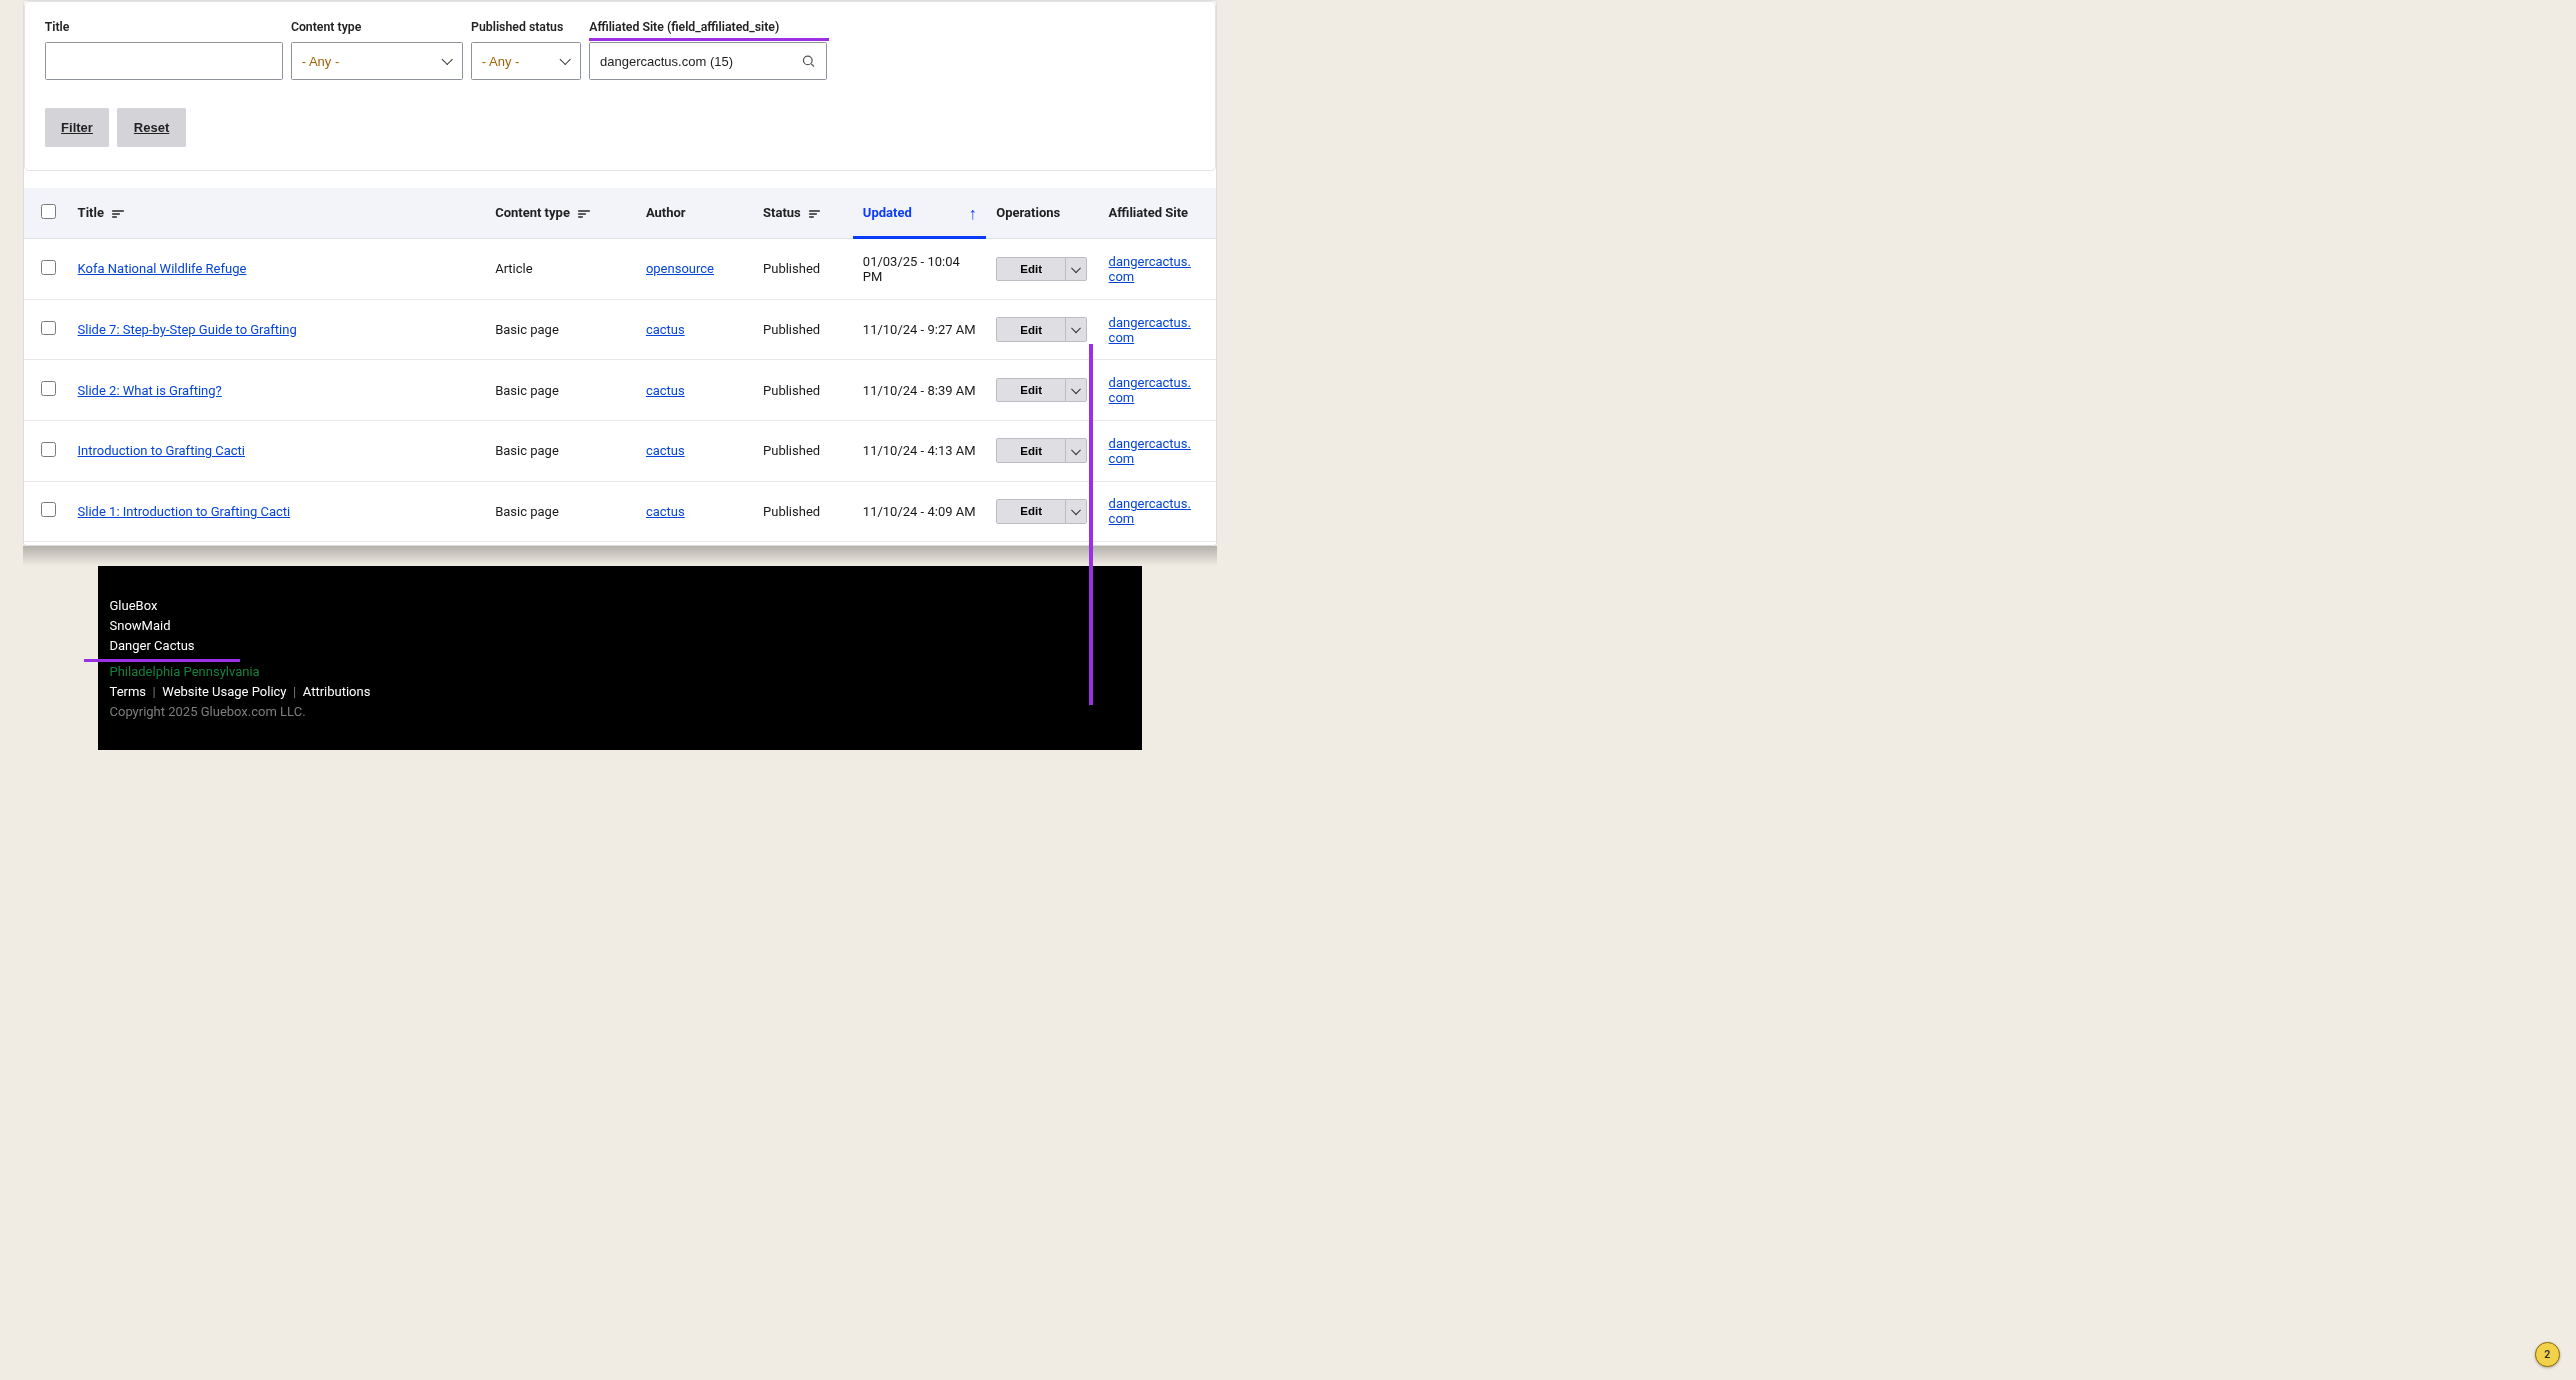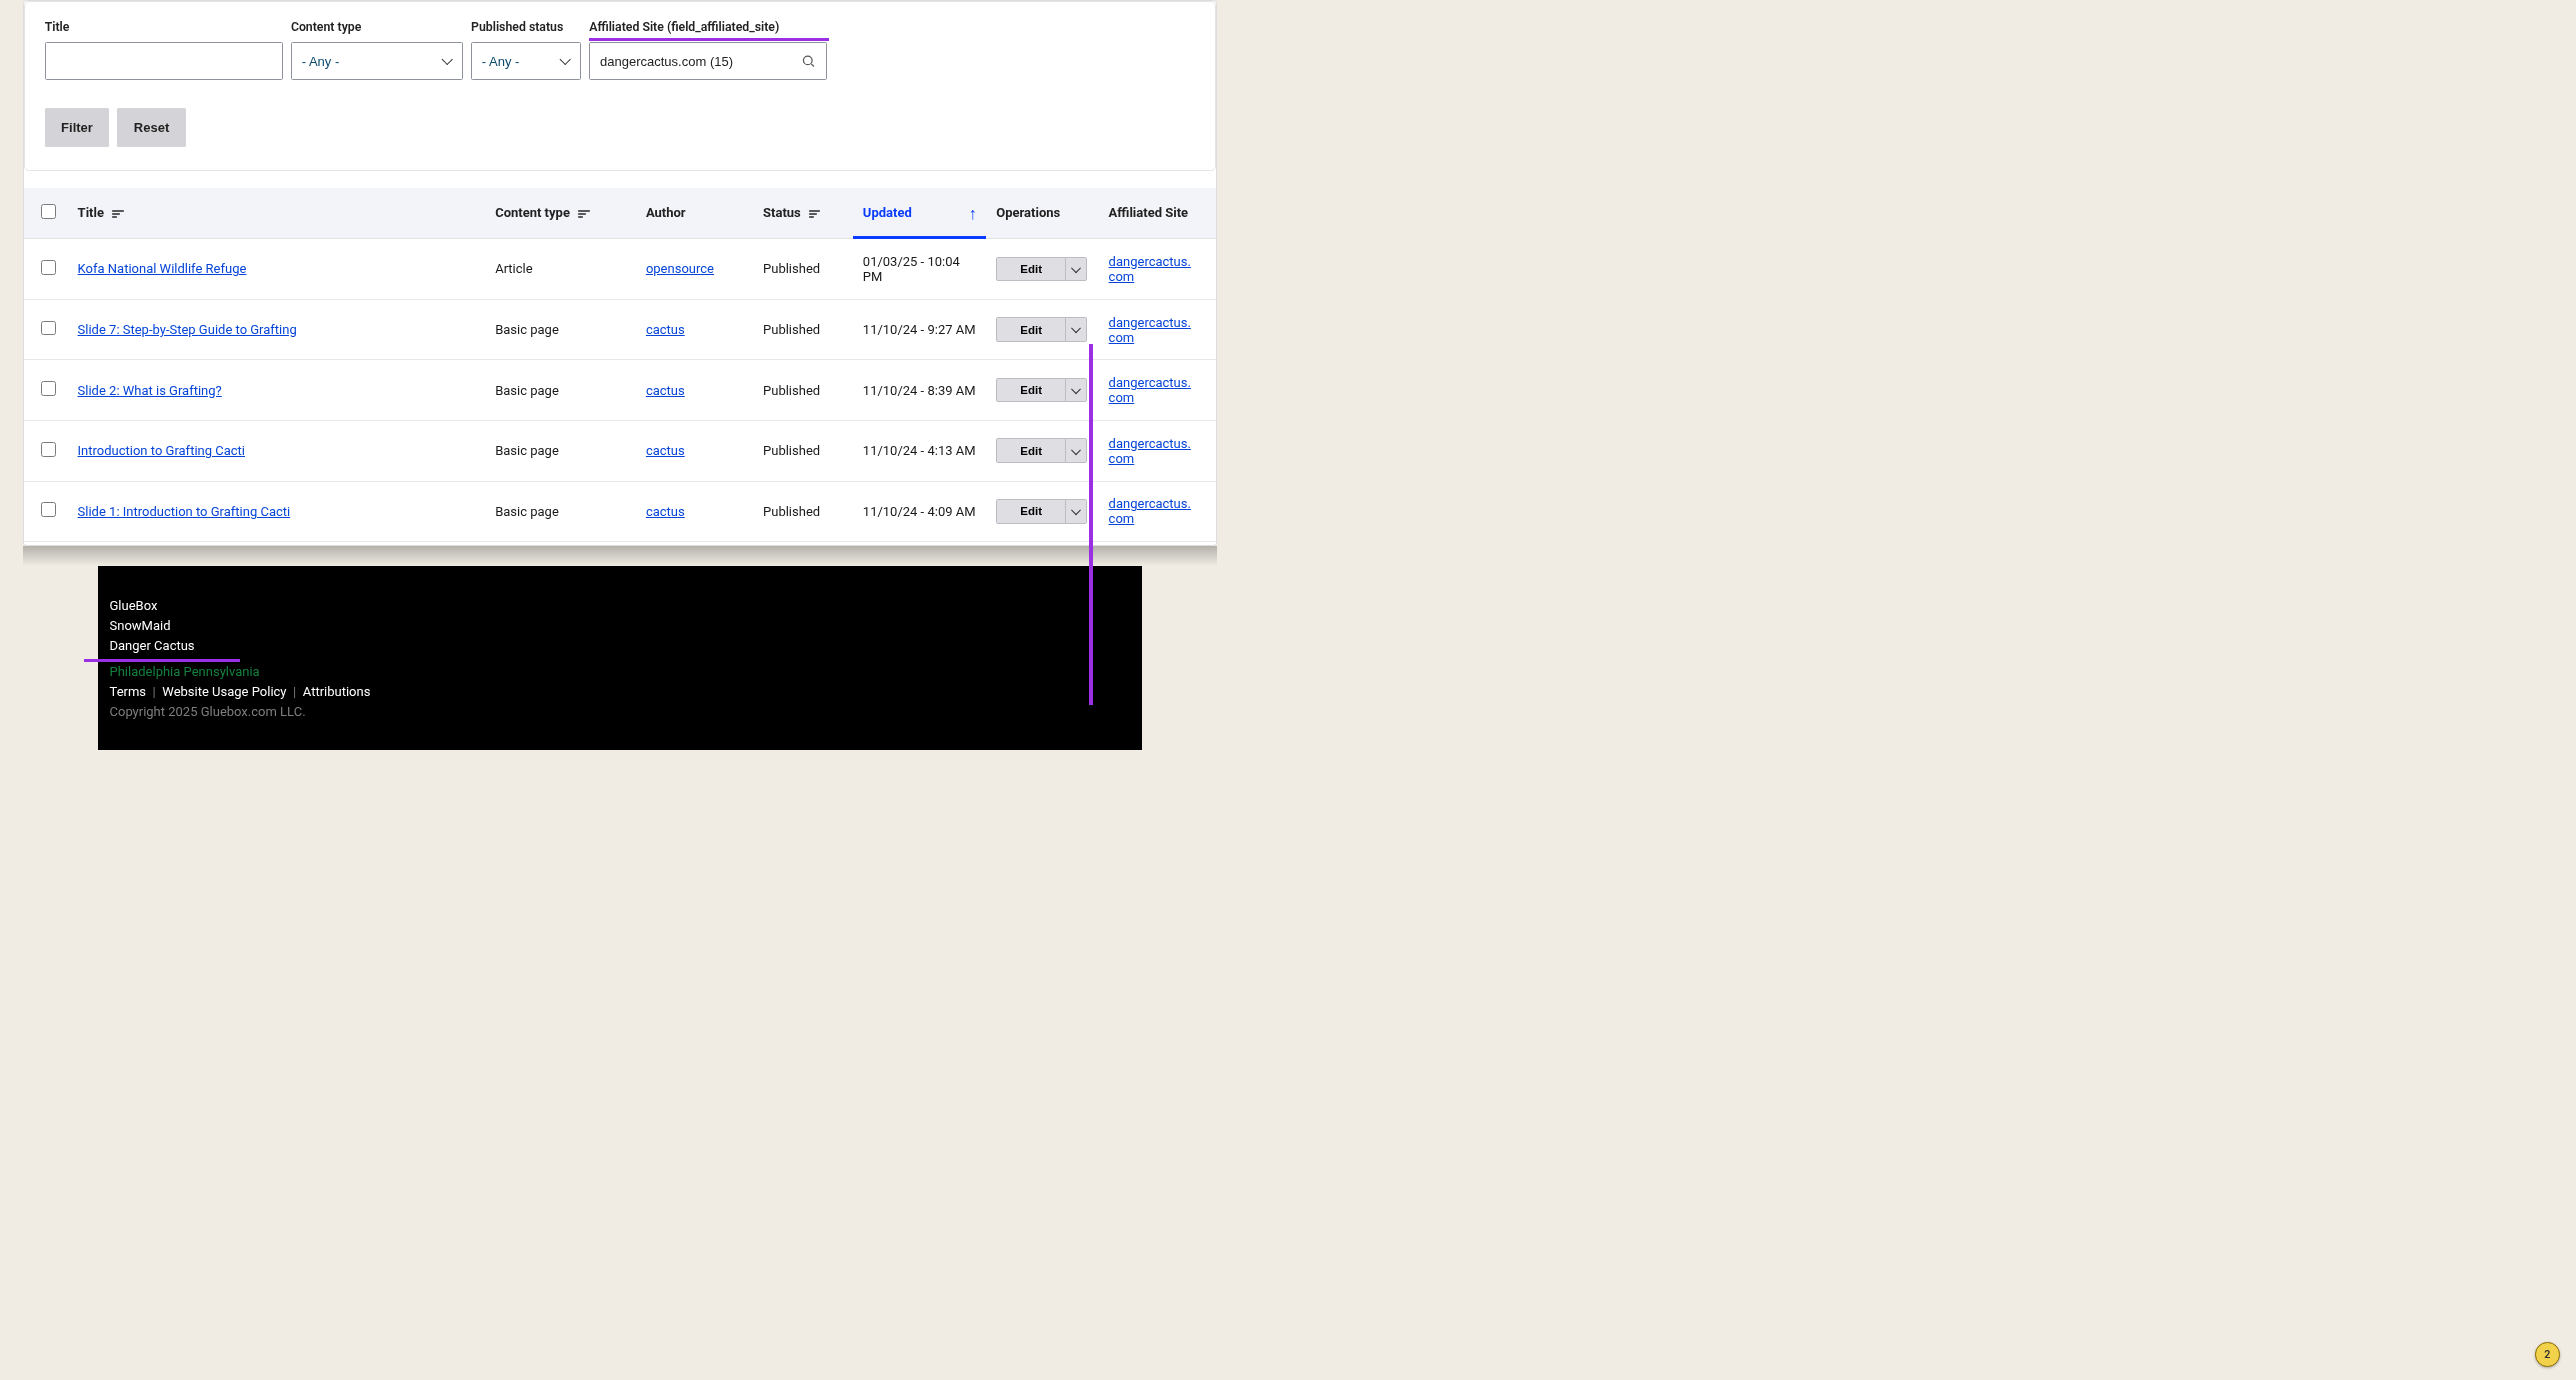--- a/index.html
+++ b/index.html
@@ -51,21 +51,21 @@
     background: #fff;
     color: #222;
   }
   .ffield input[type="text"] { width: 238px; }
   .ffield select {
     width: 172px;
     appearance: none;
     -webkit-appearance: none;
     background-image: none;
     padding-right: 29.5px;
-    color: #0c4a6e;
+    color: #a16207;
   }
   .select-wrap { position: relative; }
   .select-wrap::after {
     content: "";
     position: absolute;
     right: 11.5px;
     top: 50%;
     width: 7.4px; height: 7.4px;
     border-right: 1.2px solid #333;
     border-bottom: 1.2px solid #333;
@@ -85,21 +85,21 @@
   .hl-underline-label {
     position: relative;
   }
   .hl-underline-label .purple-bar {
     position: absolute;
     left: 0; right: -1.6px;
     bottom: -6.6px;
     height: 2.5px;
     background: #9b2fe3;
   }
-  .btn-row { margin-top: 28px; display: flex; gap: 8.2px; }
+  .btn-row { margin-top: 28px; display: flex; gap: 8.2px; text-decoration: underline; }
   .btn {
     height: 39px;
     padding: 0 16.4px;
     border: none;
     background: #d4d4d8;
     color: #222;
     font-weight: 700;
     font-size: 13px;
     border-radius: 1.6px;
     cursor: pointer;

